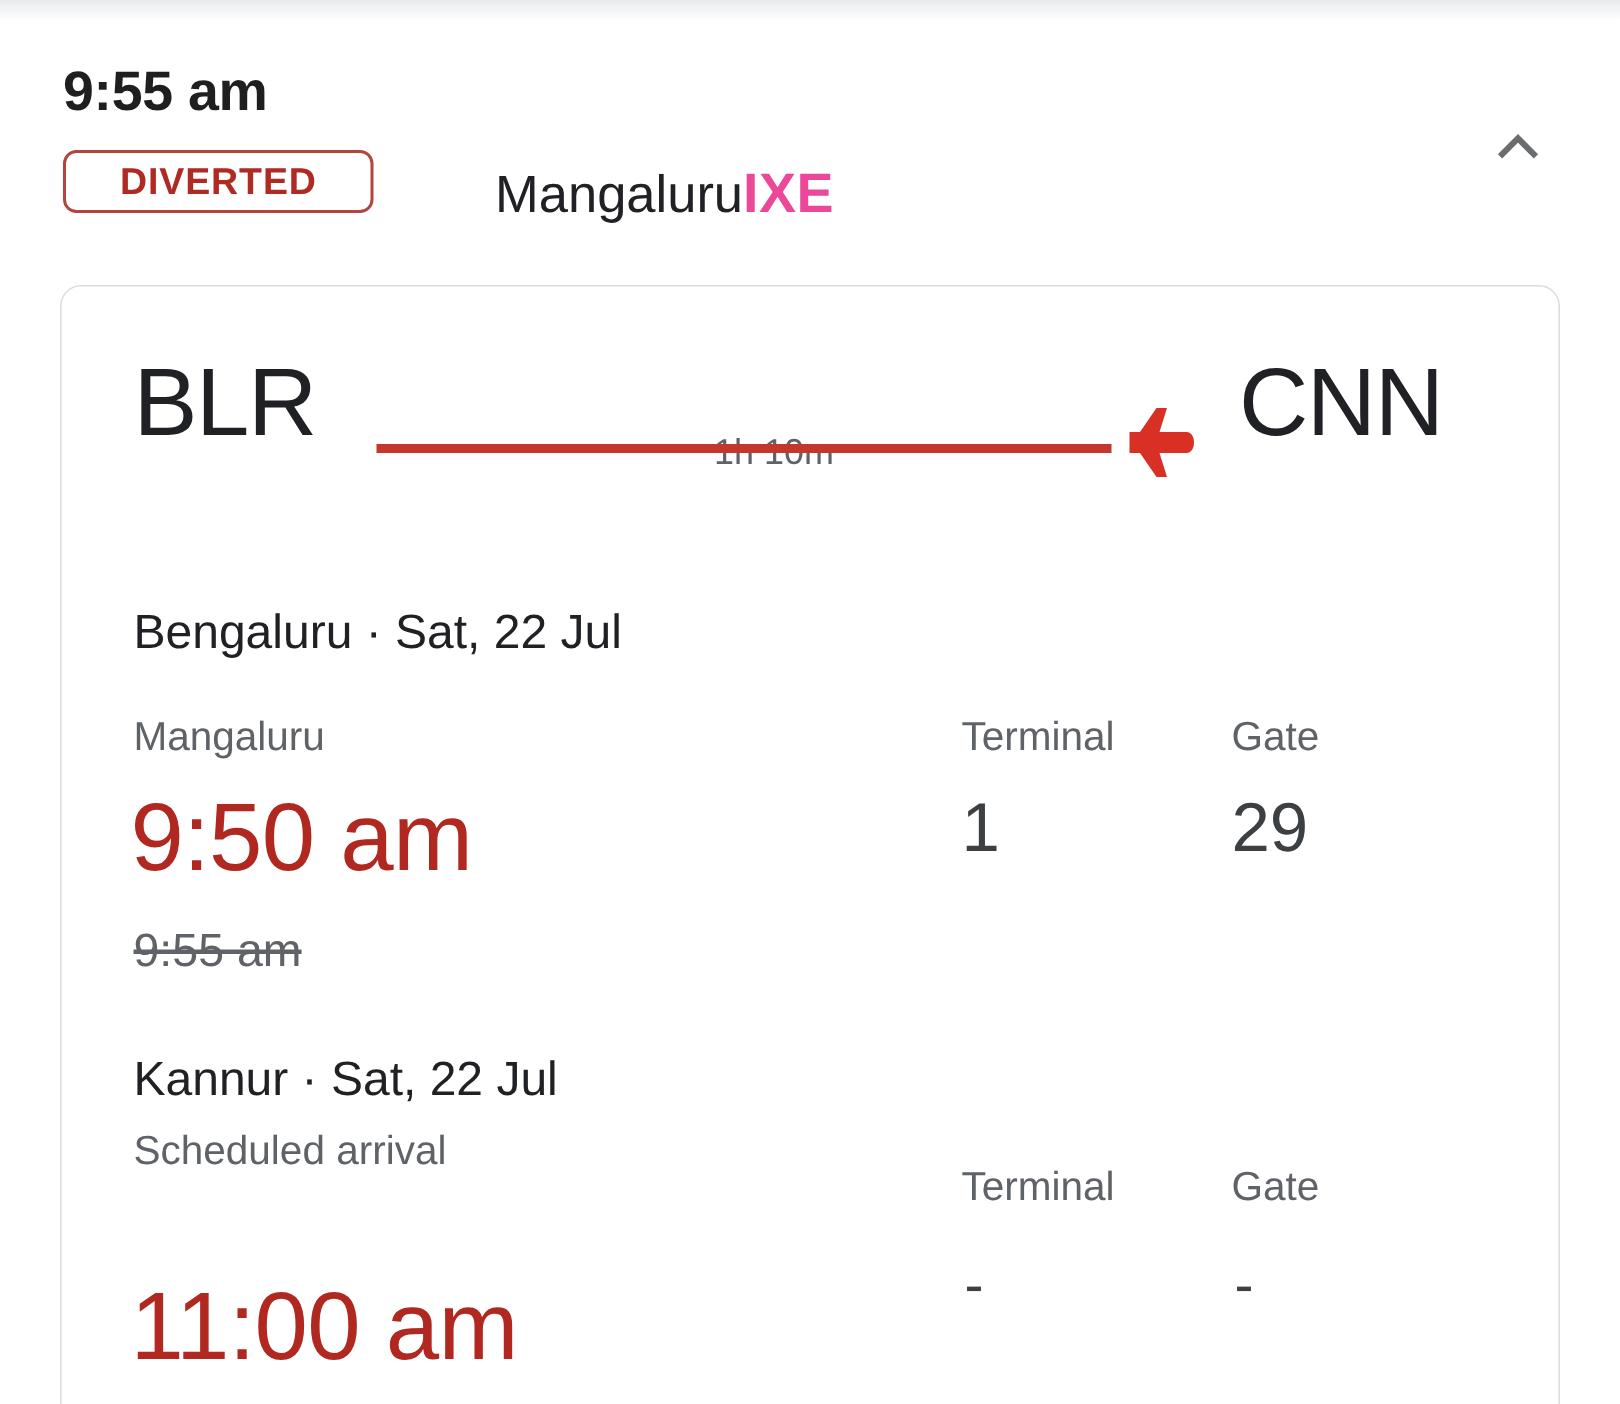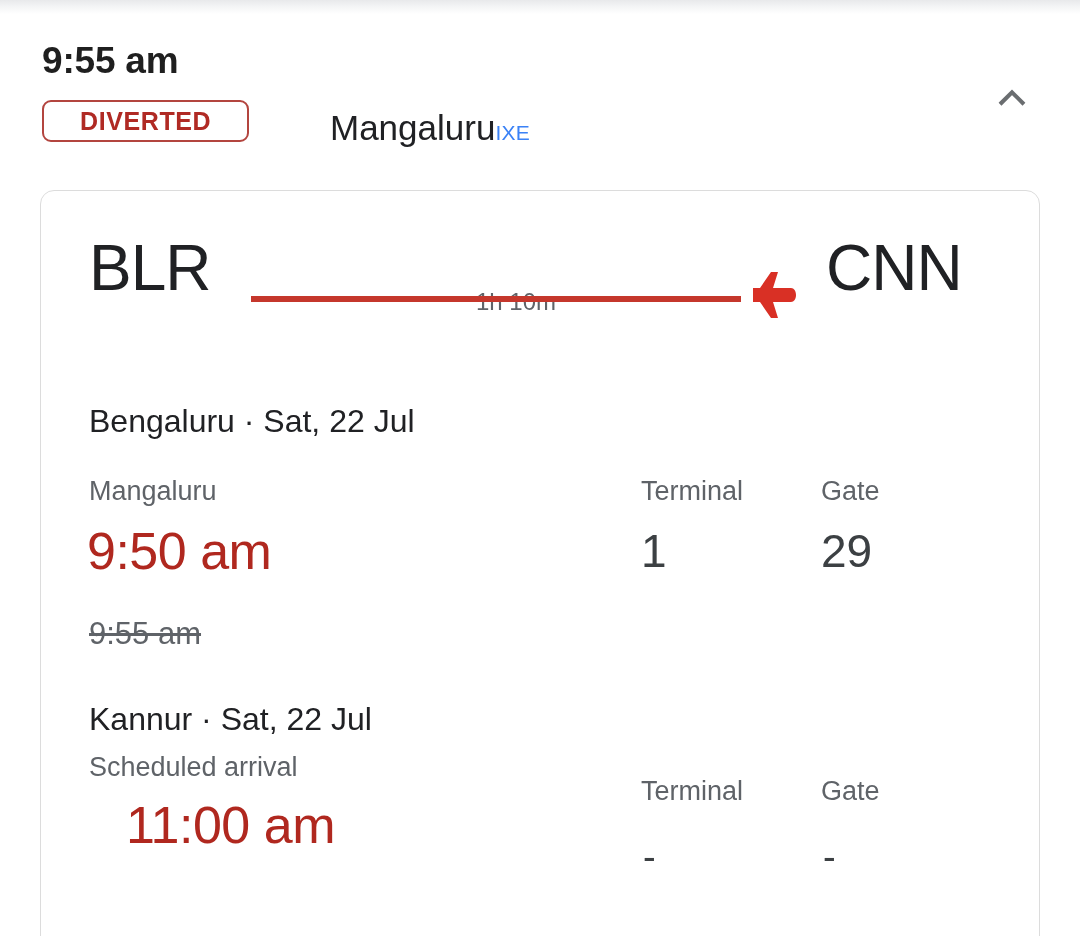--- a/index.html
+++ b/index.html
@@ -76,23 +76,23 @@
     display: flex;
     align-items: baseline;
     text-align: center;
   }
   .hdr-dest-city {
     font-size: 35px;
     color: #202124;
     font-weight: 400;
   }
   .hdr-dest-code {
-    font-size: 21px;
-    color: #3b82f6;
-    font-weight: 400;
+    font-size: 37px;
+    color: #ec4899;
+    font-weight: 700;
     letter-spacing: 0.3px;
   }
   .collapse-btn {
     position: absolute;
     right: 36px;
     top: 38px;
     width: 64px;
     height: 64px;
     display: flex;
     align-items: center;
@@ -169,21 +169,21 @@
     font-size: 32px;
     color: #202124;
   }
   .leg-label {
     position: absolute;
     font-size: 27px;
     color: #5f6368;
   }
   .leg-time {
     position: absolute;
-    font-size: 52px;
+    font-size: 64px;
     color: #b0281f;
     letter-spacing: -0.5px;
   }
   .leg-time-old {
     position: absolute;
     font-size: 31px;
     color: #5f6368;
     text-decoration: line-through;
   }
   .col-label {
@@ -208,21 +208,21 @@
   .dep-time   { left: 46px;  top: 330px; }
   .dep-old    { left: 48px;  top: 425px; }
   .dep-term-l { left: 600px; top: 285px; }
   .dep-term-v { left: 600px; top: 333px; }
   .dep-gate-l { left: 780px; top: 285px; }
   .dep-gate-v { left: 780px; top: 333px; }
 
   
   .arr-city   { left: 48px;  top: 510px; text-align: right; }
   .arr-label  { left: 48px;  top: 561px; }
-  .arr-time   { left: 46px;  top: 604px; margin-left: 39px; }
+  .arr-time   { left: 46px;  top: 656px; }
   .arr-term-l { left: 600px; top: 585px; }
   .arr-term-v { left: 602px; top: 645px; }
   .arr-gate-l { left: 780px; top: 585px; }
   .arr-gate-v { left: 782px; top: 645px; }
 </style>
 </head>
 <body>
 
 <div class="scroll-shadow"></div>
 

